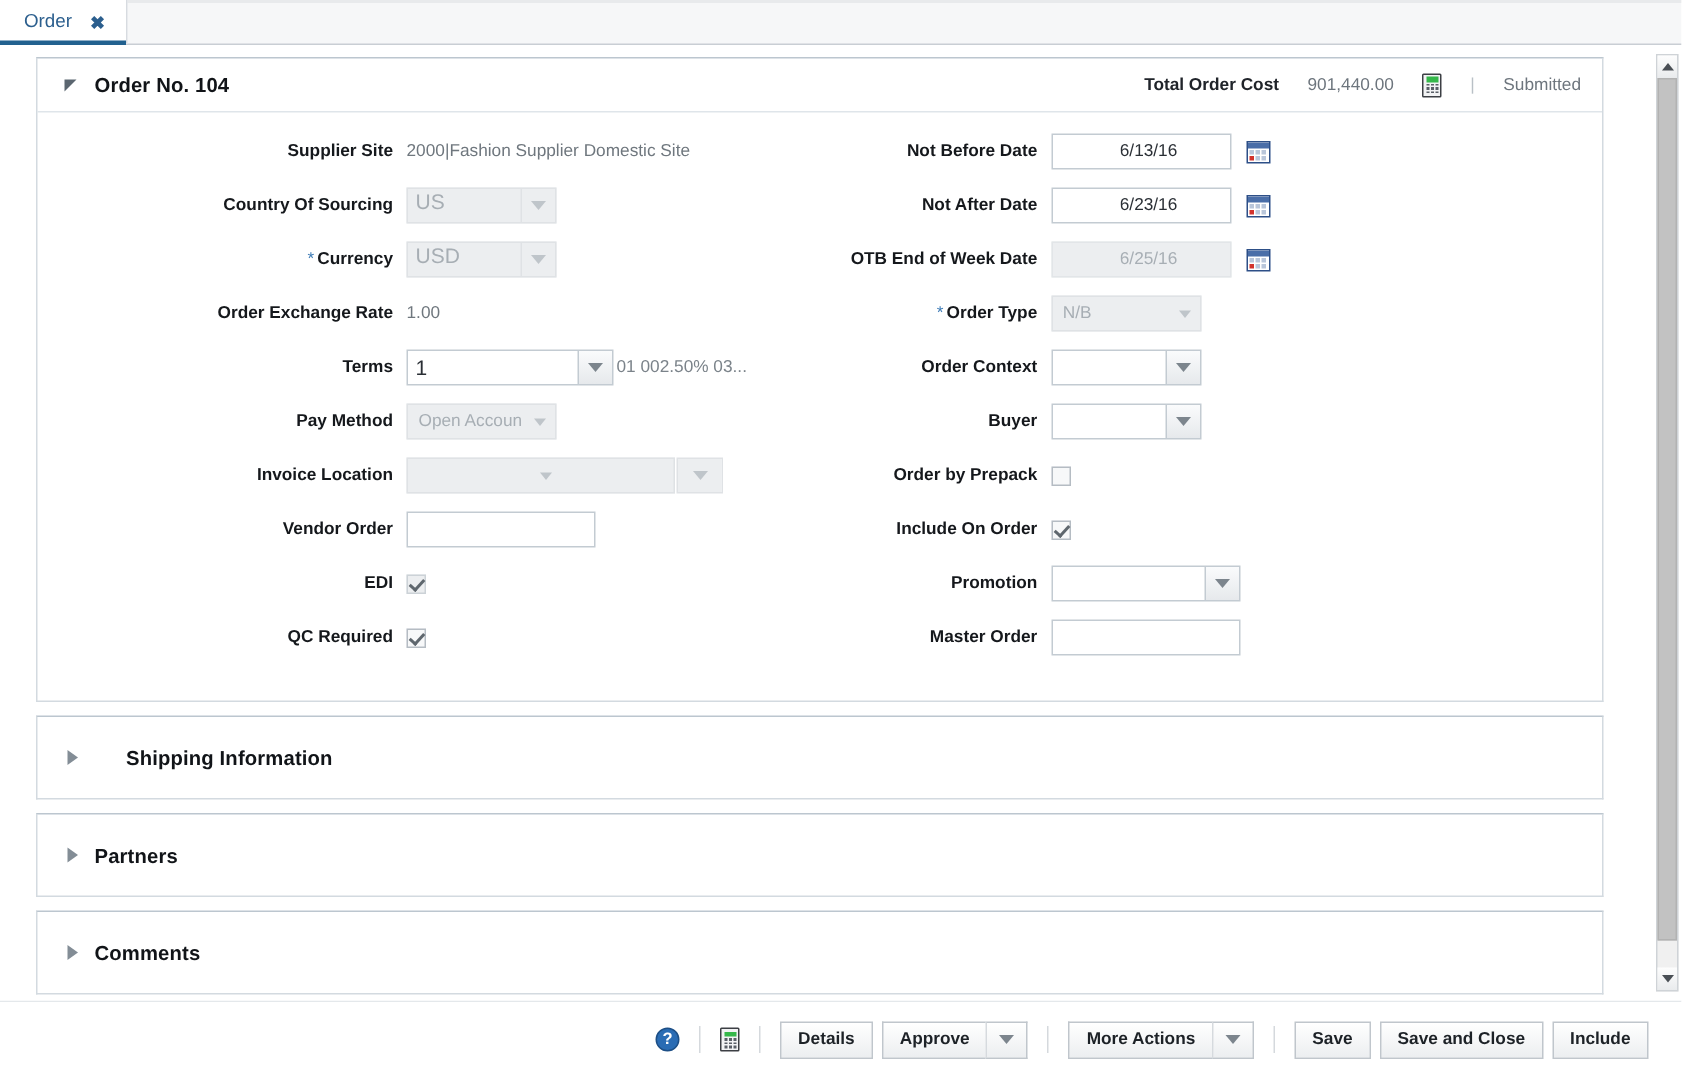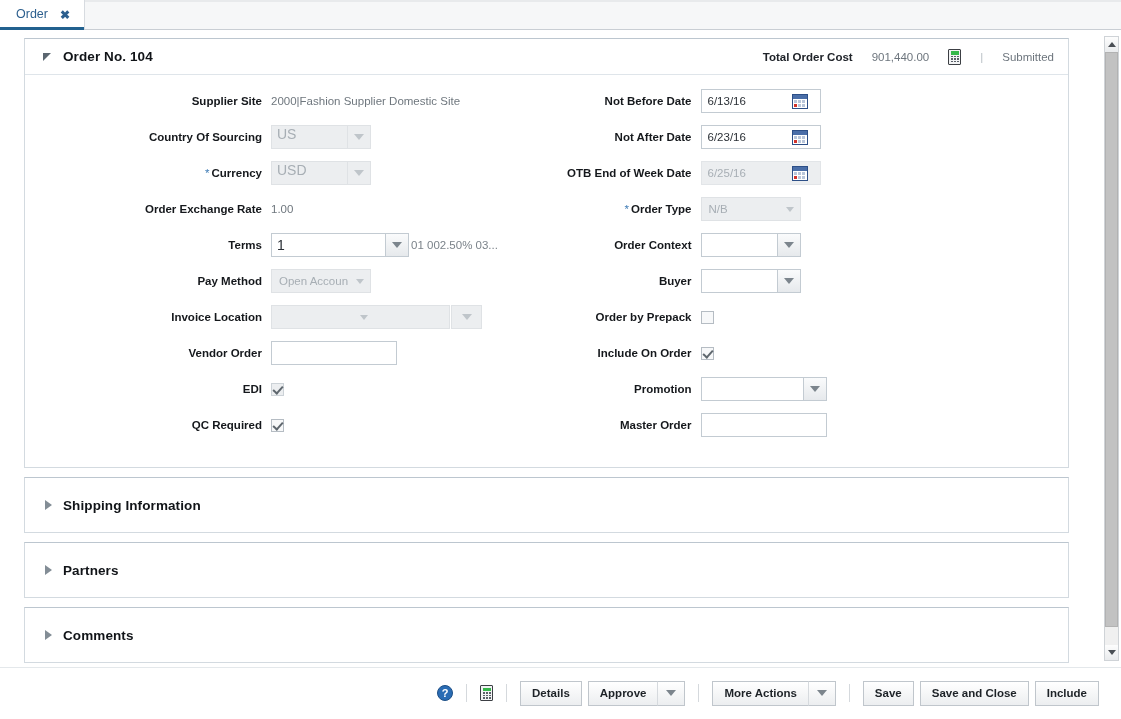--- a/index.html
+++ b/index.html
@@ -323,20 +323,21 @@
   }
   .datefield > .date-text {
     border: 0;
     outline: none;
     background: transparent;
     font-family: "Liberation Sans", sans-serif;
     font-size: 11.5px;
     color: #2a2f35;
     padding: 0 6px;
     width: 78px;
+    margin-left: 39px;
   }
   .datefield.disabled > .date-text { color: #a7aeb4; }
 
   .cal-icon {
     width: 16px; height: 15px;
     border: 1px solid #2d4f87;
     background: #ffffff;
     box-sizing: border-box;
     position: relative;
     cursor: pointer;
@@ -764,21 +765,21 @@
             <div class="field-ctl">
               <input class="inp" type="text" style="width: 126px;" value="">
             </div>
           </div>
 
         </div>
       </div>
     </div>
 
     <div class="panel">
-      <div class="panel-header" style="height:54px;">
+      <div class="panel-header" style="height:54px;gap:21px;">
         <span class="disclose closed"></span>
         <span class="panel-title">Shipping Information</span>
       </div>
     </div>
 
     <div class="panel">
       <div class="panel-header" style="height:54px;">
         <span class="disclose closed"></span>
         <span class="panel-title">Partners</span>
       </div>

